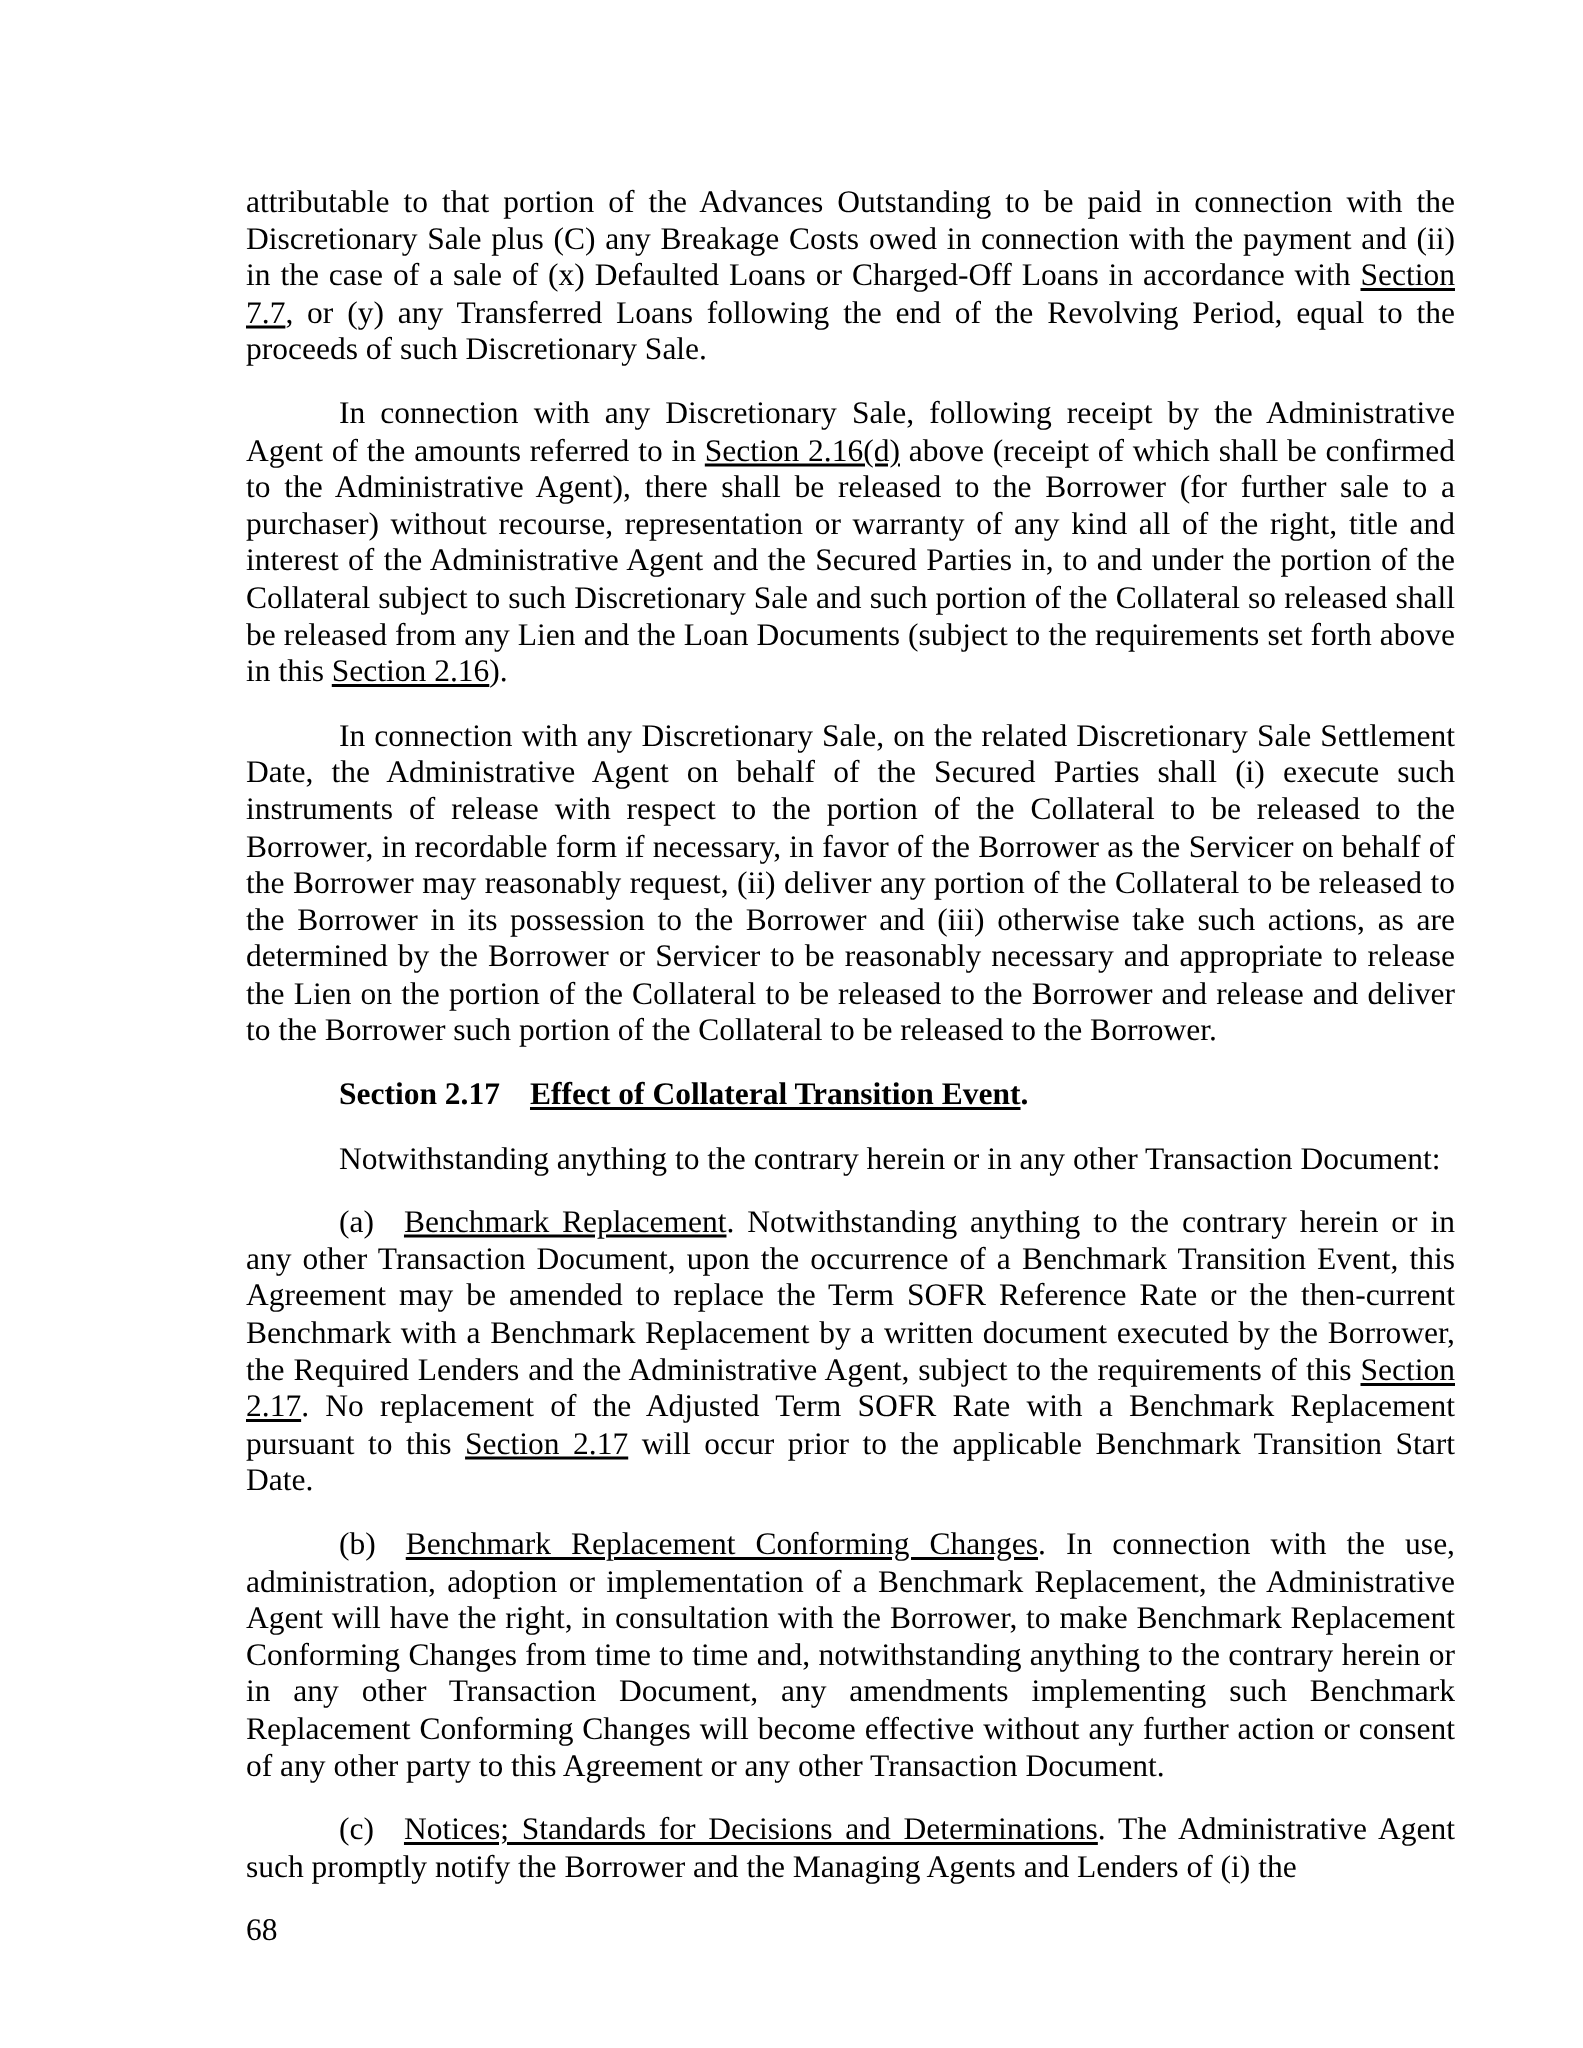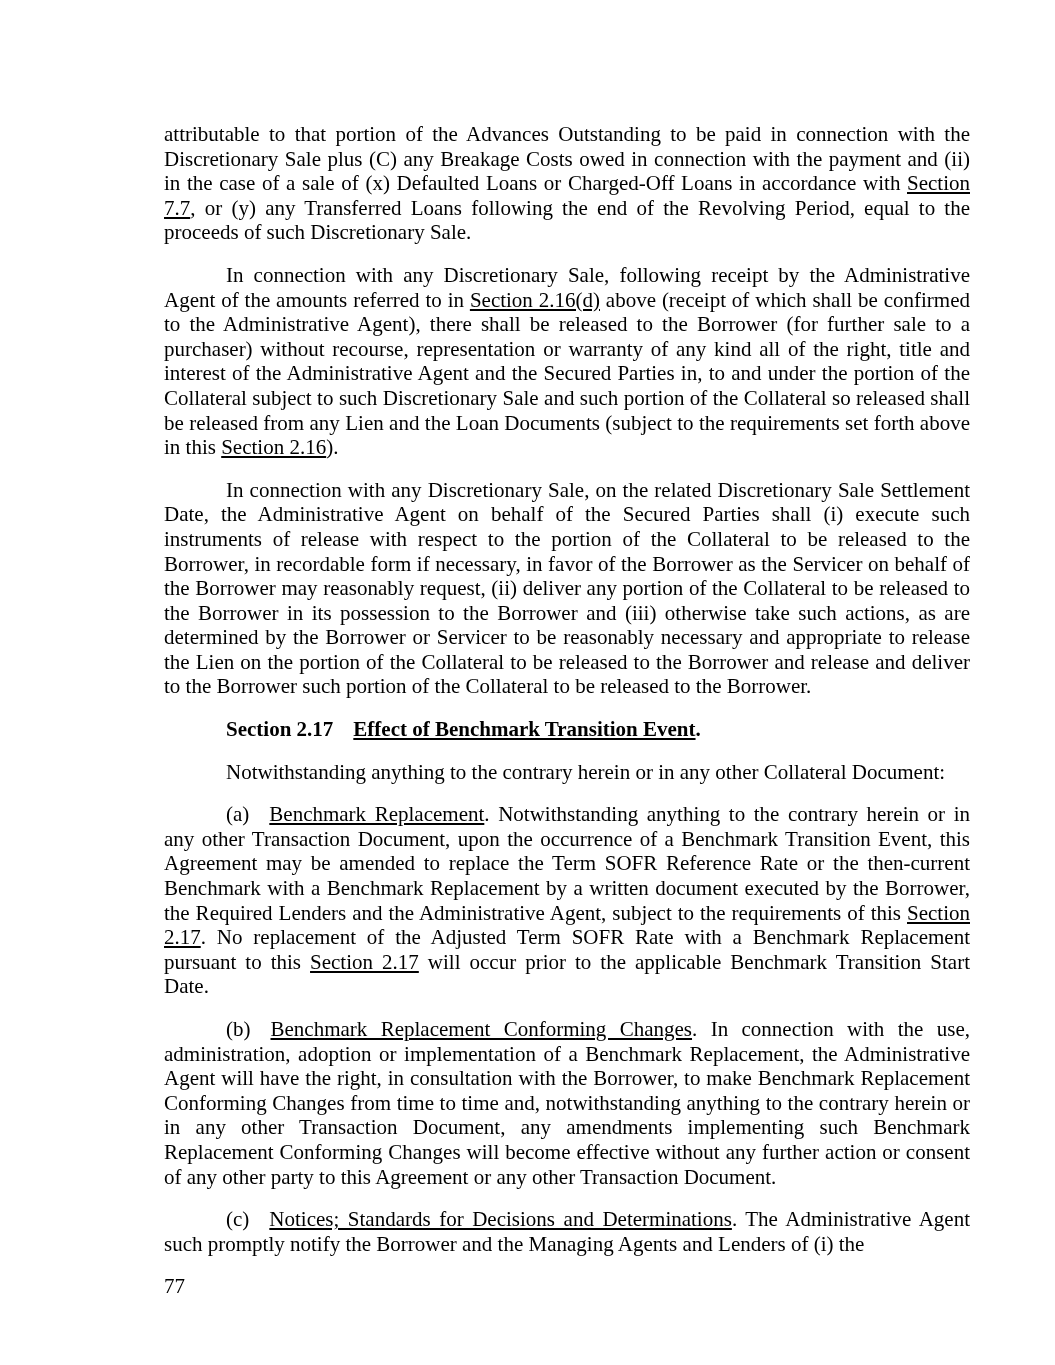--- a/index.html
+++ b/index.html
@@ -47,26 +47,26 @@
 
 <div class="sheet">
   <div class="content">
 
     <p class="para"><span>attributable to that portion of the Advances Outstanding to be paid in connection with the Discretionary Sale plus (C) any Breakage Costs owed in connection with the payment and (ii) in the case of a sale of (x) Defaulted Loans or Charged-Off Loans in accordance with </span><span class="u">Section 7.7</span><span>, or (y) any Transferred Loans following the end of the Revolving Period, equal to the proceeds of such Discretionary Sale.</span></p>
 
     <p class="para indent"><span>In connection with any Discretionary Sale, following receipt by the Administrative Agent of the amounts referred to in </span><span class="u">Section 2.16(d)</span><span> above (receipt of which shall be confirmed to the Administrative Agent), there shall be released to the Borrower (for further sale to a purchaser) without recourse, representation or warranty of any kind all of the right, title and interest of the Administrative Agent and the Secured Parties in, to and under the portion of the Collateral subject to such Discretionary Sale and such portion of the Collateral so released shall be released from any Lien and the Loan Documents (subject to the requirements set forth above in this </span><span class="u">Section 2.16</span><span>).</span></p>
 
     <p class="para indent"><span>In connection with any Discretionary Sale, on the related Discretionary Sale Settlement Date, the Administrative Agent on behalf of the Secured Parties shall (i) execute such instruments of release with respect to the portion of the Collateral to be released to the Borrower, in recordable form if necessary, in favor of the Borrower as the Servicer on behalf of the Borrower may reasonably request, (ii) deliver any portion of the Collateral to be released to the Borrower in its possession to the Borrower and (iii) otherwise take such actions, as are determined by the Borrower or Servicer to be reasonably necessary and appropriate to release the Lien on the portion of the Collateral to be released to the Borrower and release and deliver to the Borrower such portion of the Collateral to be released to the Borrower.</span></p>
 
-    <p class="para indent"><span class="b">Section 2.17</span><span class="tab"></span><span class="u b">Effect of Benchmark Transition Event</span><span class="b">.</span></p>
+    <p class="para indent"><span class="b">Section 2.17</span><span class="tab"></span><span class="u b">Effect of Collateral Transition Event</span><span class="b">.</span></p>
 
-    <p class="para indent"><span>Notwithstanding anything to the contrary herein or in any other Collateral Document:</span></p>
+    <p class="para indent"><span>Notwithstanding anything to the contrary herein or in any other Transaction Document:</span></p>
 
     <p class="para indent"><span>(a)</span><span class="tab"></span><span class="u">Benchmark Replacement</span><span>. Notwithstanding anything to the contrary herein or in any other Transaction Document, upon the occurrence of a Benchmark Transition Event, this Agreement may be amended to replace the Term SOFR Reference Rate or the then-current Benchmark with a Benchmark Replacement by a written document executed by the Borrower, the Required Lenders and the Administrative Agent, subject to the requirements of this </span><span class="u">Section 2.17</span><span>.  No replacement of the Adjusted Term SOFR Rate with a Benchmark Replacement pursuant to this </span><span class="u">Section 2.17</span><span> will occur prior to the applicable Benchmark Transition Start Date.</span></p>
 
     <p class="para indent"><span>(b)</span><span class="tab"></span><span class="u">Benchmark Replacement Conforming Changes</span><span>. In connection with the use, administration, adoption or implementation of a Benchmark Replacement, the Administrative Agent will have the right, in consultation with the Borrower, to make Benchmark Replacement Conforming Changes from time to time and, notwithstanding anything to the contrary herein or in any other Transaction Document, any amendments implementing such Benchmark Replacement Conforming Changes will become effective without any further action or consent of any other party to this Agreement or any other Transaction Document.</span></p>
 
     <p class="para indent"><span>(c)</span><span class="tab"></span><span class="u">Notices; Standards for Decisions and Determinations</span><span>. The Administrative Agent such promptly notify the Borrower and the Managing Agents and Lenders of (i) the</span></p>
 
-    <p class="para page-number">77</p>
+    <p class="para page-number">68</p>
 
   </div>
 </div>
 
 </body></html>

